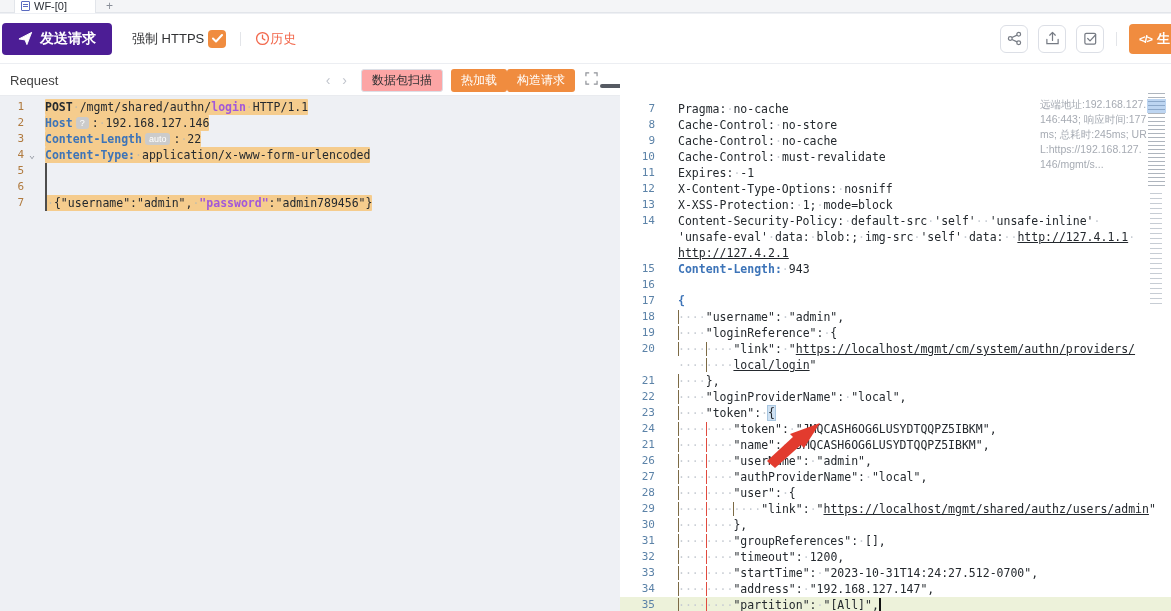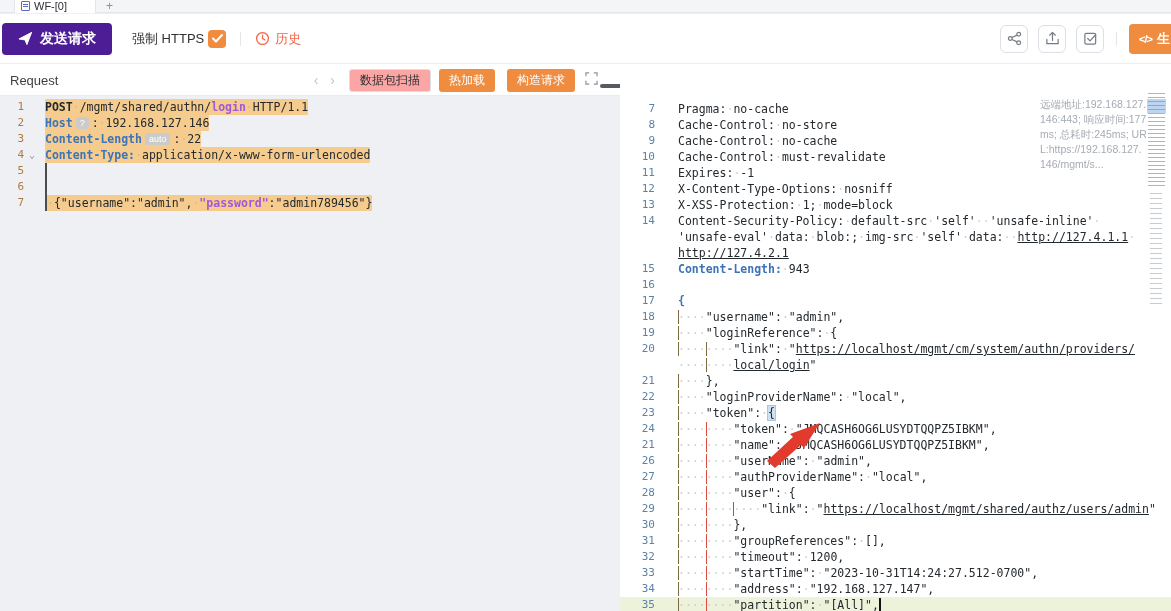--- a/index.html
+++ b/index.html
@@ -24,21 +24,21 @@
     background:#fff; border-bottom:1px solid #eceef2;
     display:flex; align-items:center; }
   .btn-send { margin-left:2px; height:32px; padding:0 16px; border:none; border-radius:4px;
     background:#4c1d95; color:#fff; font-size:14px; font-weight:bold;
     display:flex; align-items:center; gap:7px; cursor:pointer;
     font-family:"Liberation Sans",sans-serif; }
   .force-https { margin-left:20px; font-size:13px; color:#303133; display:flex; align-items:center; gap:4px; }
   .checkbox { width:18px; height:18px; border-radius:4px; background:#f08c3f;
     display:flex; align-items:center; justify-content:center; }
   .tb-div { width:1px; height:14px; background:#e3e5e9; margin:0 14px; }
-  .history { display:flex; align-items:center; gap:5px; color:#f2674b; font-size:13px; cursor:pointer; }
+  .history { display:flex; align-items:center; color:#f2674b; font-size:13px; cursor:pointer; }
   .tb-right { margin-left:auto; display:flex; align-items:center; gap:10px; }
   .icon-btn { width:28px; height:28px; border:1px solid #dcdfe6; border-radius:6px;
     background:#fff; display:flex; align-items:center; justify-content:center;
     color:#767b84; cursor:pointer; }
   .btn-gen { height:30px; width:74px; border:none; border-radius:4px; background:#f08c3f;
     color:#fff; font-size:13px; font-weight:bold; display:flex; align-items:center;
     gap:5px; padding:0 10px; margin-right:-32px; cursor:pointer;
     font-family:"Liberation Sans",sans-serif; }
   .code-glyph { font-size:11px; font-weight:bold; letter-spacing:-1px; }
 
@@ -184,21 +184,21 @@
 </div>
 
 <div class="hdrstrip">
   <div class="req-head">
     <span class="panel-title">Request</span>
     <span style="margin-left:auto;"></span>
     <span class="nav-arrow">‹</span>
     <span class="nav-arrow">›</span>
     <button class="btn-outline" style="margin-left:8px;">数据包扫描</button>
     <button class="btn-orange" style="margin-left:8px;">热加载</button>
-    <button class="btn-orange" style="margin-left:12px;">构造请求</button>
+    <button class="btn-orange" style="margin-left:0;">构造请求</button>
     <span class="expand-ico">
       <svg width="13" height="13" viewBox="0 0 14 14">
         <path d="M1 4.5 V1 H4.5 M9.5 1 H13 V4.5 M13 9.5 V13 H9.5 M4.5 13 H1 V9.5" fill="none" stroke="#909399" stroke-width="1.3"></path>
       </svg>
     </span>
   </div>
   <div class="res-head">
     <span class="panel-title">Responses</span>
     <span class="pill" style="margin-left:10px;">https</span>
     <span class="pill" style="margin-left:8px;">943bytes / 177ms</span>

